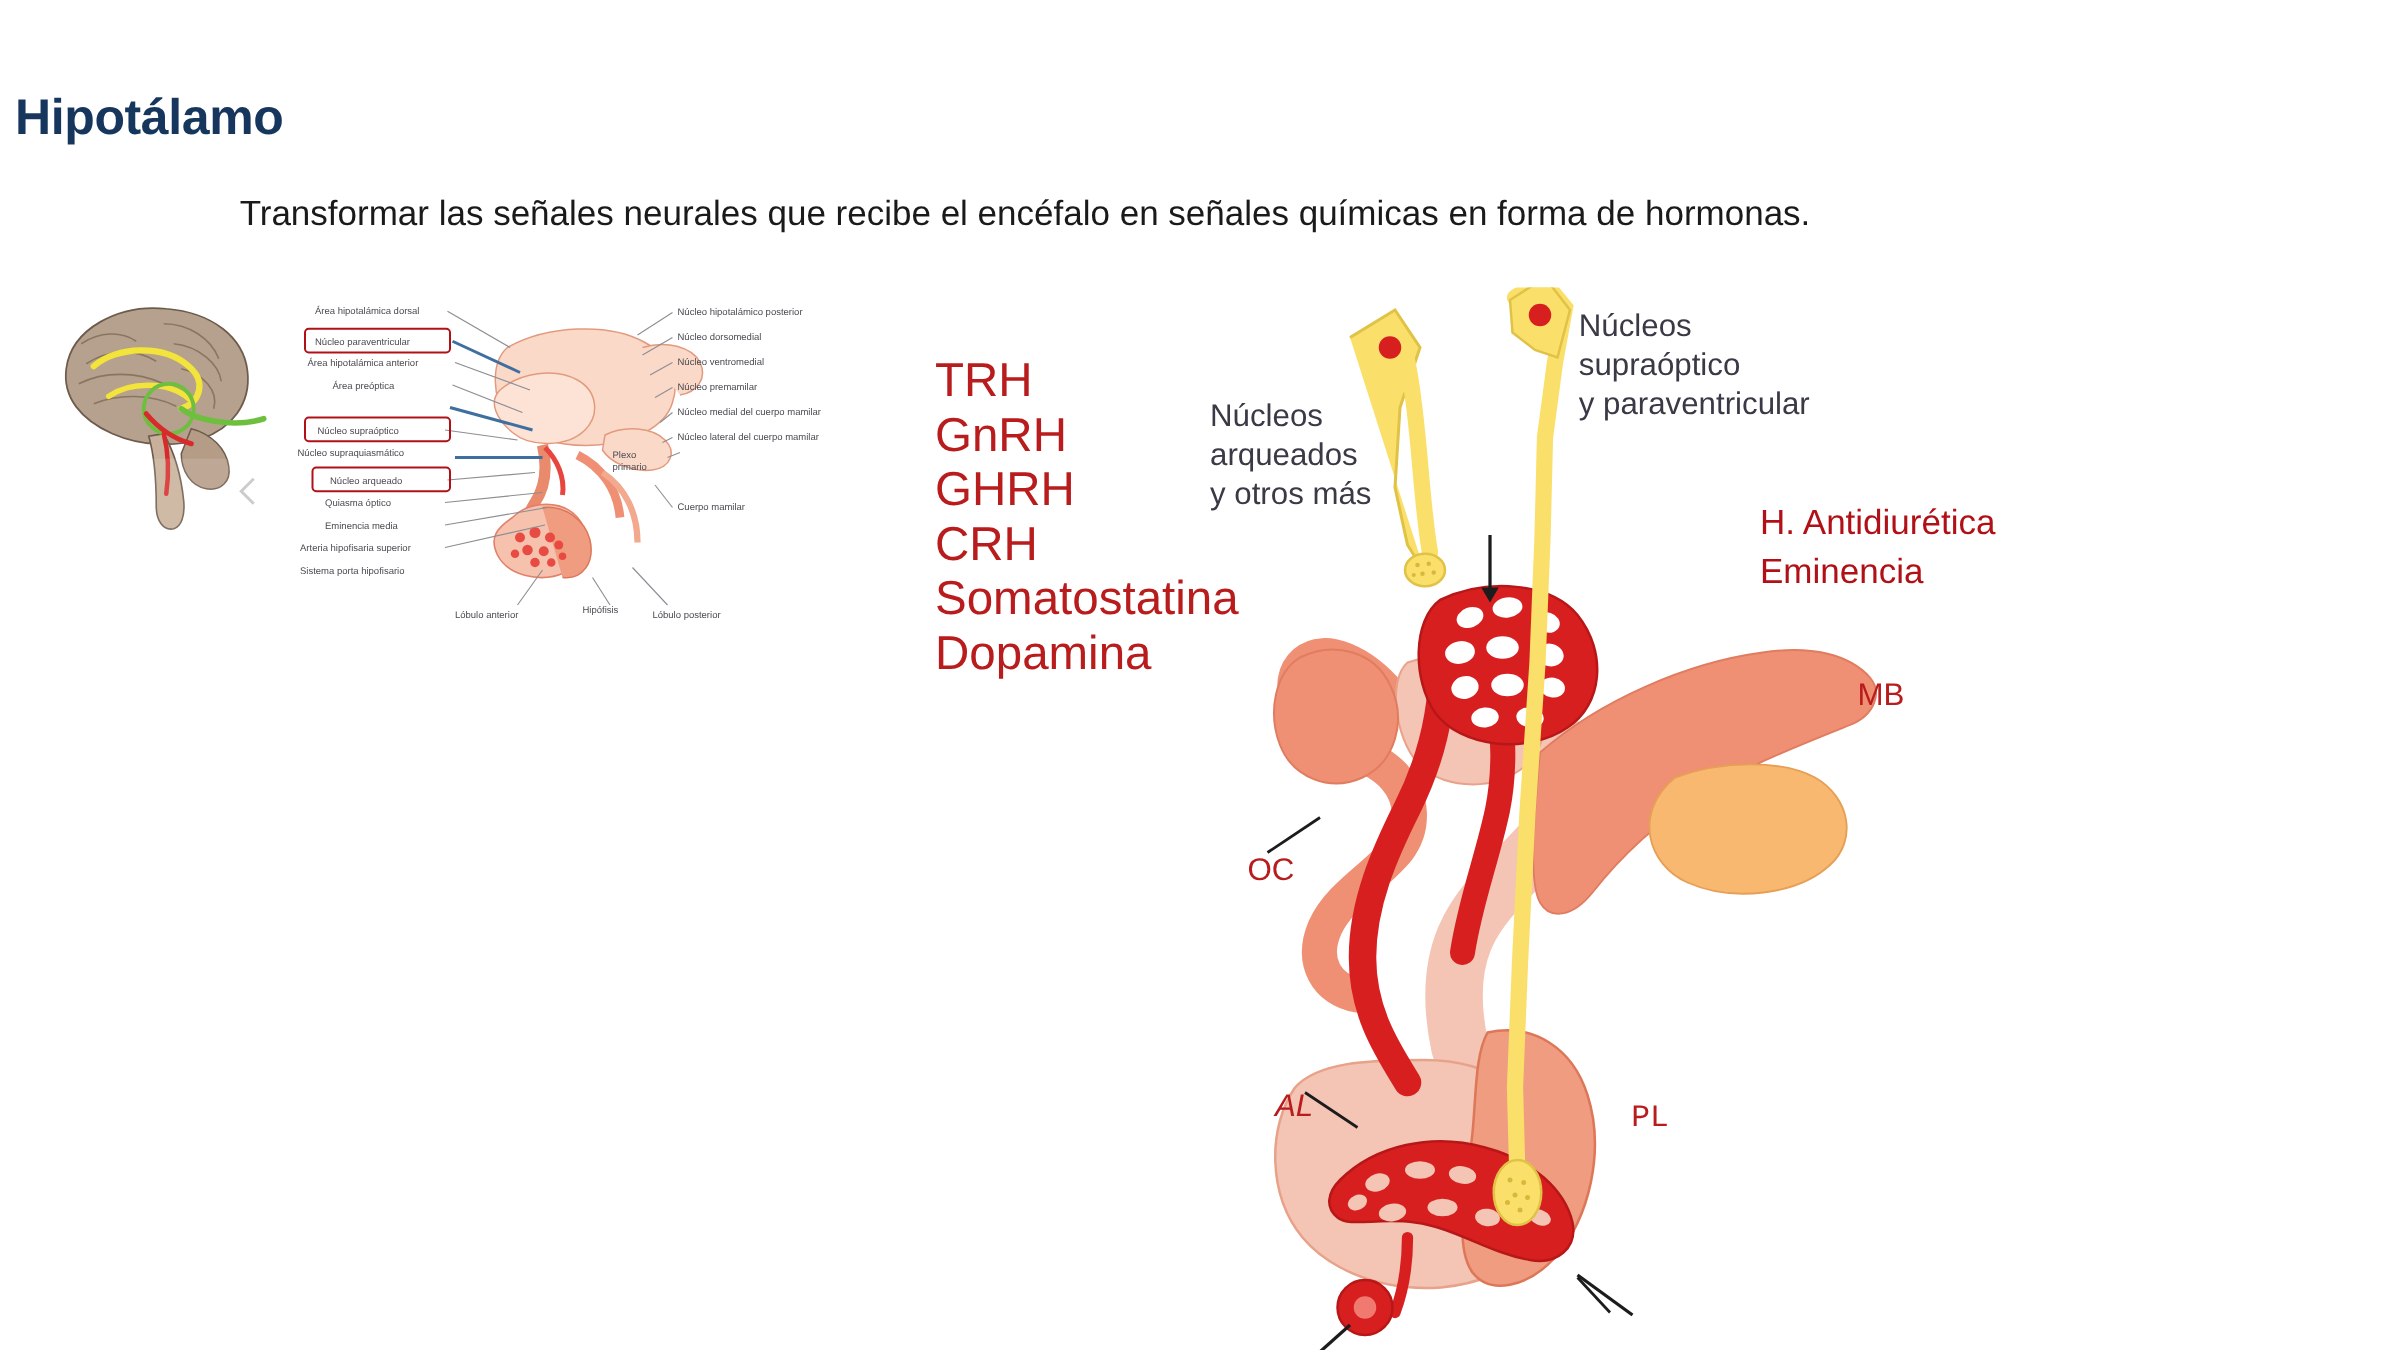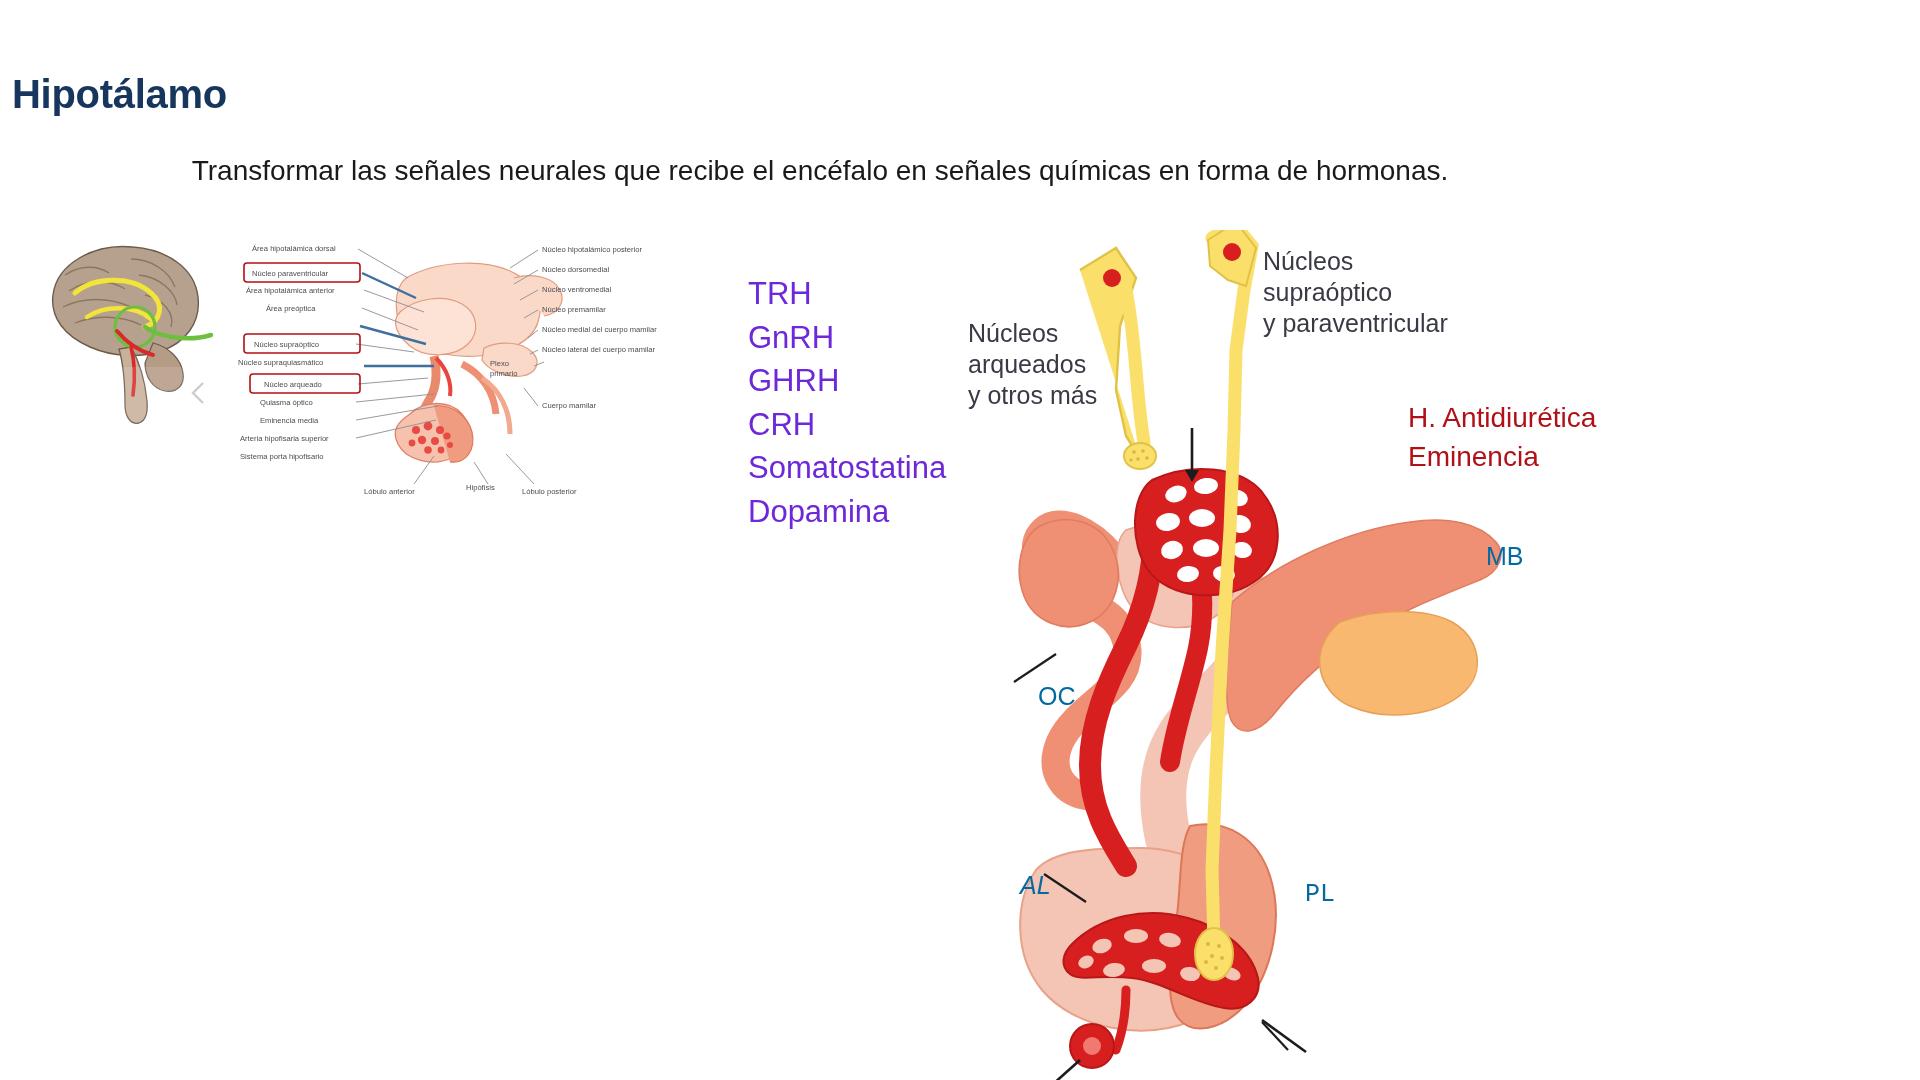--- a/index.html
+++ b/index.html
@@ -60,23 +60,23 @@
     top: 238px;
     width: 430px;
     height: 300px;
   }
   .atlas svg { display:block; }
 
   
   .hormone-list {
     position: absolute;
     left: 748px;
-    top: 272px;
-    color: #6d28d9;
-    font-size: 31px;
+    top: 284px;
+    color: #b91c1c;
+    font-size: 38px;
     line-height: 43.5px;
   }
   .hormone-list div { white-space: nowrap; }
 
   
   .main-figure {
     position: absolute;
     left: 940px;
     top: 230px;
     width: 700px;
@@ -99,25 +99,25 @@
     position: absolute;
     color: #b11116;
     font-size: 28px;
     line-height: 39px;
     white-space: pre-line;
   }
   .cap-adh { left: 1408px; top: 398px; }
 
   .tag {
     position: absolute;
-    color: #0369a1;
+    color: #b91c1c;
     font-size: 25px;
     font-family: "Liberation Sans", sans-serif;
   }
-  .tag-oc { left: 998px; top: 682px; margin-left: 40px; }
+  .tag-oc { left: 998px; top: 682px; }
   .tag-al { left: 1020px; top: 871px; font-style: italic; }
   .tag-pl { left: 1305px; top: 880px; font-family: Liberation Mono, monospace; }
   .tag-mb { left: 1486px; top: 542px; }
 </style>
 </head>
 <body>
 
 <div class="slide">
 
   <div class="page-title">Hipotálamo</div>

